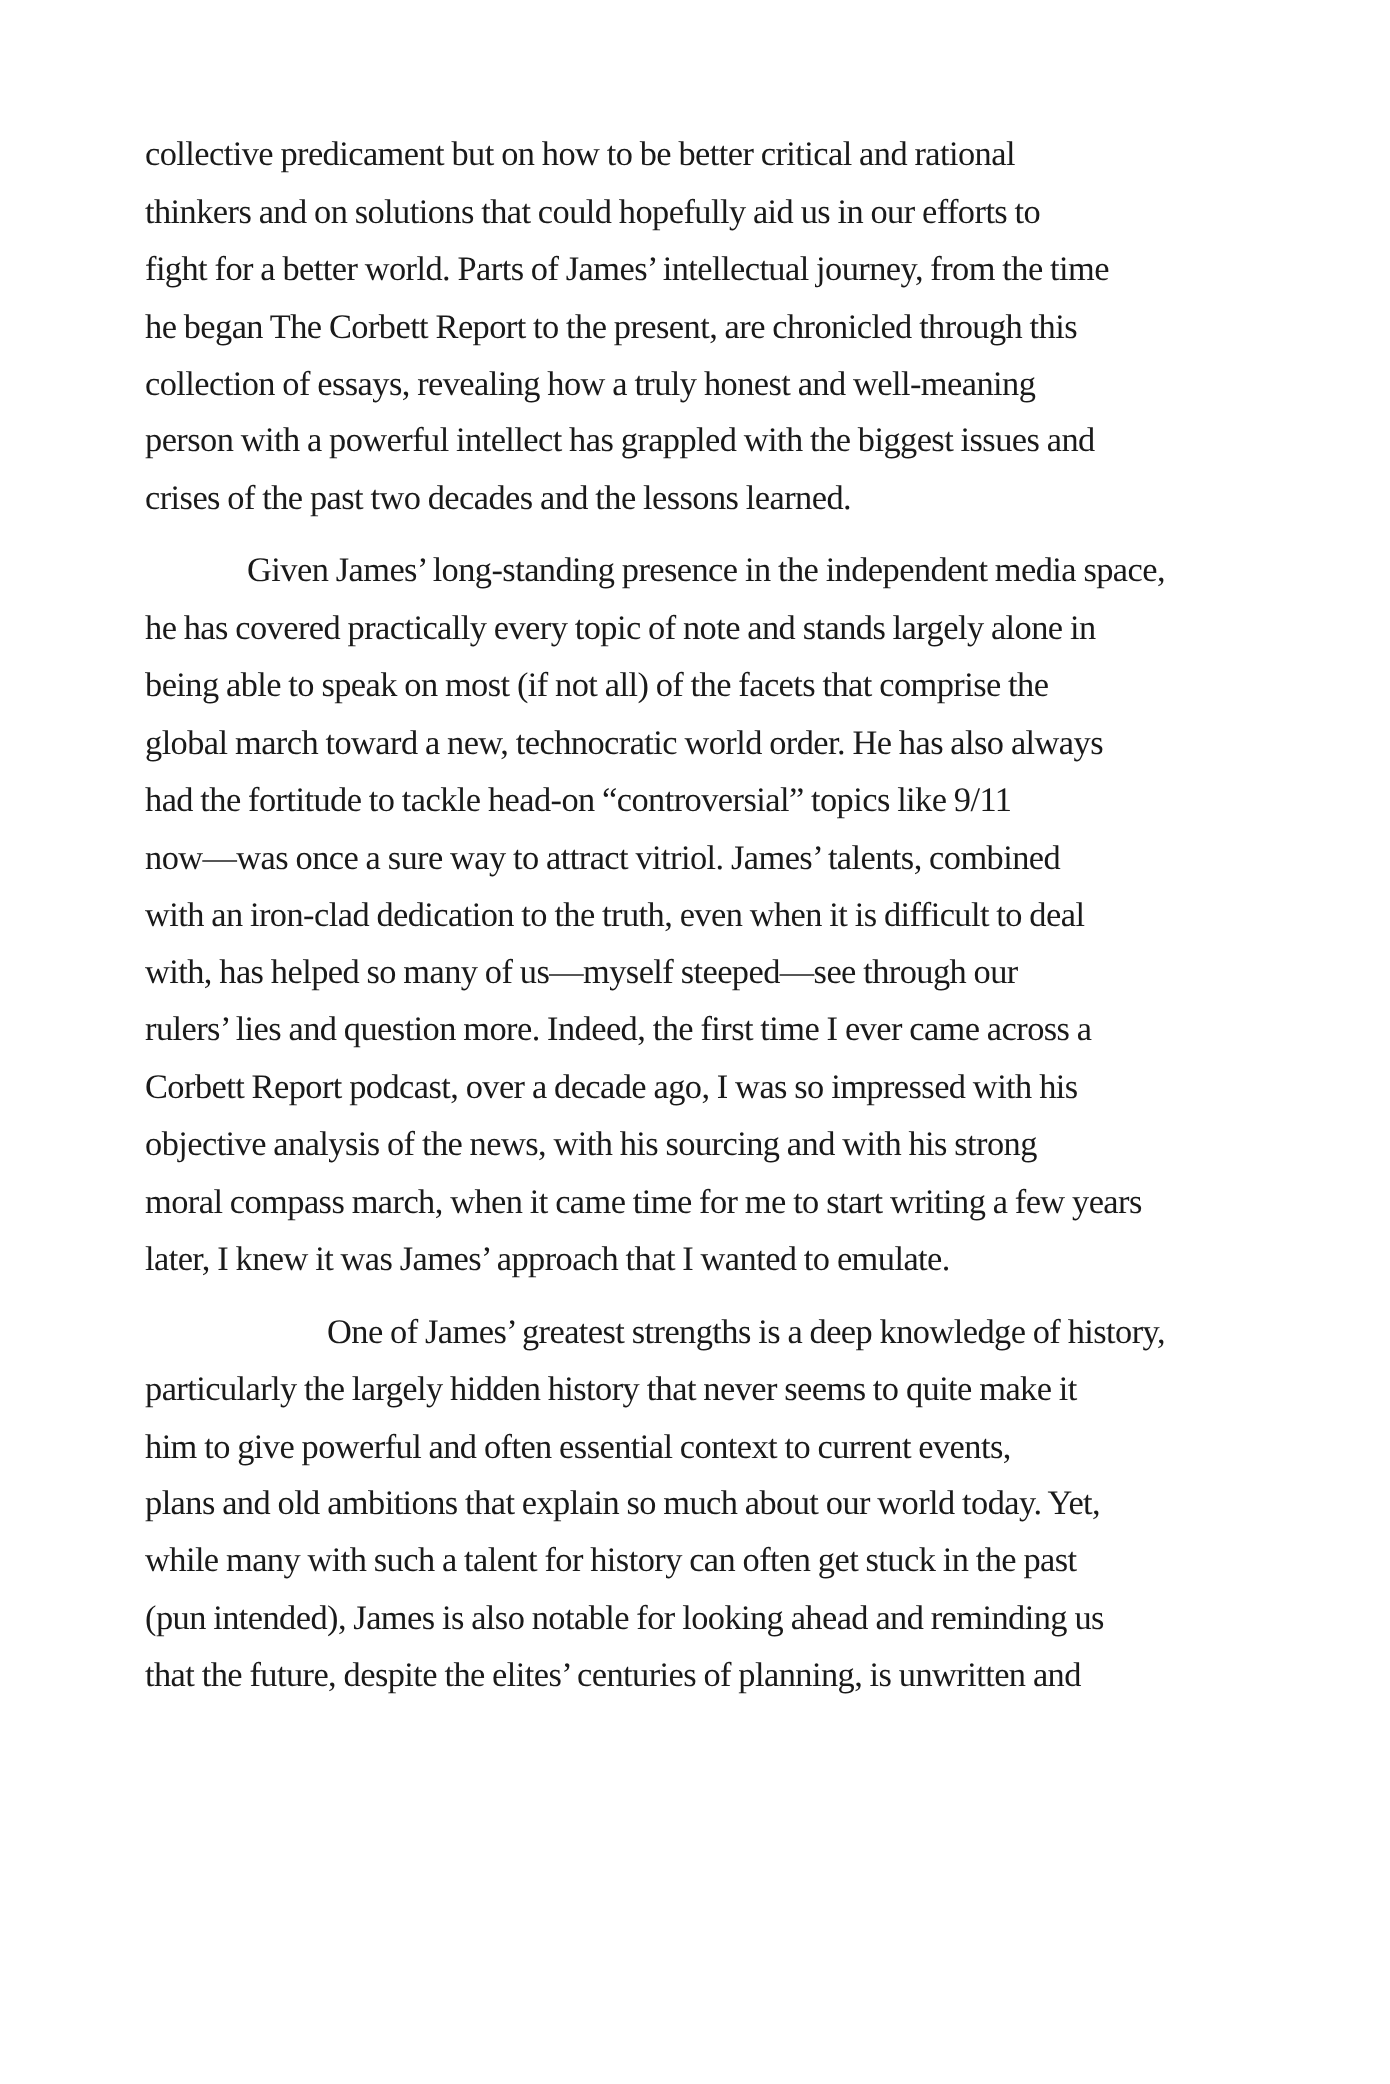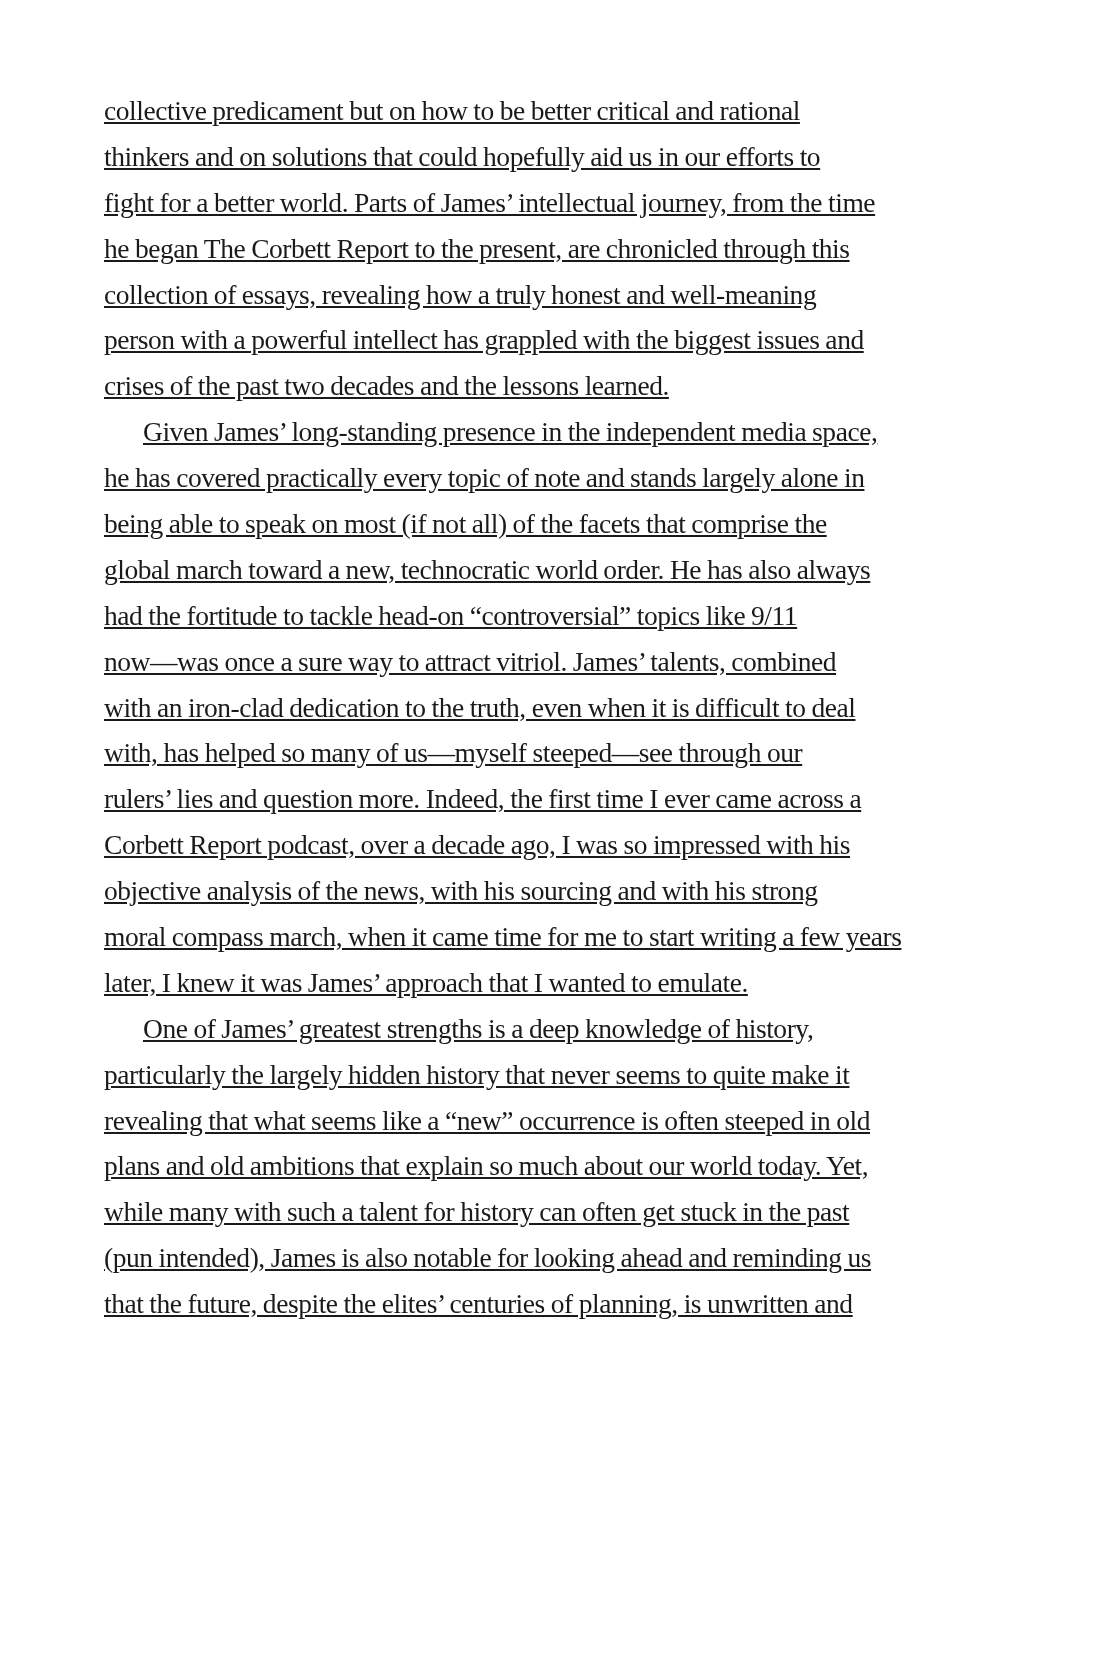--- a/index.html
+++ b/index.html
@@ -18,32 +18,32 @@
       left: 104px;
       top: 88px;
       width: 840px;
       color: #1a1a1a;
       font-family: "Liberation Serif", "DejaVu Serif", serif;
       font-size: 27.5px;
       letter-spacing: -0.45px;
       word-spacing: -0.5px;
     }
     .paragraph {
-      margin: 0;
+      margin: 12px;
       padding: 0;
-      text-decoration: underline;
     }
     .line {
       display: block;
       height: 45.9px;
       line-height: 45.9px;
       white-space: nowrap;
     }
     .indent {
       padding-left: 39px;
+      text-align: right;
     }
   </style>
 </head>
 <body>
 
 <div class="page">
 
   <p class="paragraph">
     <span class="line">collective predicament but on how to be better critical and rational</span>
     <span class="line">thinkers and on solutions that could hopefully aid us in our efforts to</span>
@@ -66,20 +66,20 @@
     <span class="line">rulers’ lies and question more. Indeed, the first time I ever came across a</span>
     <span class="line">Corbett Report podcast, over a decade ago, I was so impressed with his</span>
     <span class="line">objective analysis of the news, with his sourcing and with his strong</span>
     <span class="line">moral compass march, when it came time for me to start writing a few years</span>
     <span class="line">later, I knew it was James’ approach that I wanted to emulate.</span>
   </p>
 
   <p class="paragraph">
     <span class="line indent">One of James’ greatest strengths is a deep knowledge of history,</span>
     <span class="line">particularly the largely hidden history that never seems to quite make it</span>
-    <span class="line">revealing that what seems like a “new” occurrence is often steeped in old</span>
+    <span class="line">him to give powerful and often essential context to current events,</span>
     <span class="line">plans and old ambitions that explain so much about our world today. Yet,</span>
     <span class="line">while many with such a talent for history can often get stuck in the past</span>
     <span class="line">(pun intended), James is also notable for looking ahead and reminding us</span>
     <span class="line">that the future, despite the elites’ centuries of planning, is unwritten and</span>
   </p>
 
 </div>
 
 </body></html>

